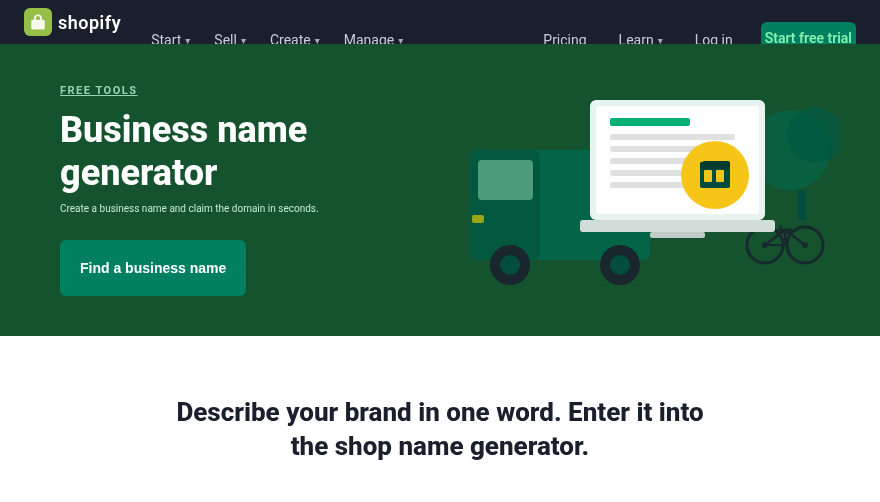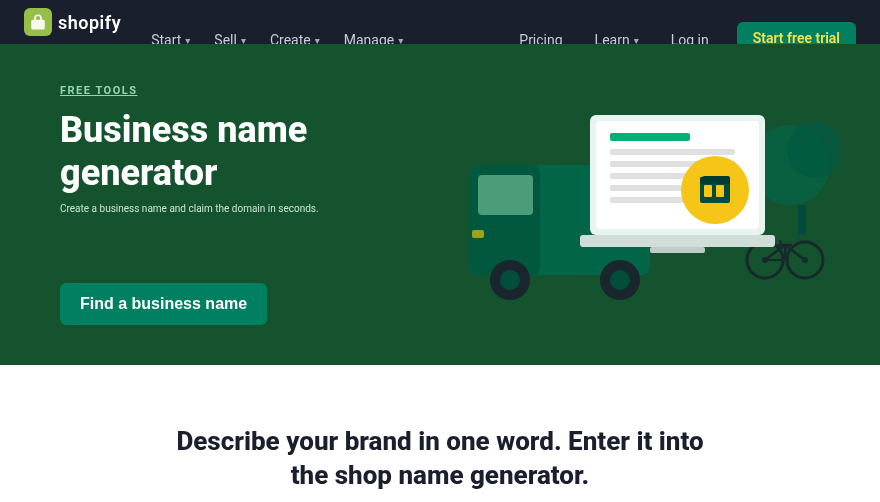--- a/index.html
+++ b/index.html
@@ -65,24 +65,24 @@
     }
     .nav-link-plain {
       color: #c8cdd8;
       font-size: 14px;
       padding: 6px 10px;
       cursor: pointer;
       white-space: nowrap;
     }
     .nav-cta {
       background: #008060;
-      color: #fde047;
+      color: #86efac;
       font-size: 14px;
       font-weight: 600;
-      padding: 8px 16px;
+      padding: 8px 4px;
       border-radius: 6px;
       cursor: pointer;
       white-space: nowrap;
       margin-left: 6px;
     }
 
     
     .hero {
       background: #14532d;
       min-height: 270px;
@@ -117,28 +117,27 @@
     .hero-desc {
       color: #c8e6d4;
       font-size: 10px;
       line-height: 1.5;
       max-width: 340px;
       margin-bottom: 24px;
     }
     .hero-btn {
       background: #008060;
       color: white;
-      font-size: 16px;
+      font-size: 14px;
       font-weight: 600;
-      padding: 12px 20px;
+      padding: 20px 20px;
       border-radius: 6px;
       cursor: pointer;
       display: inline-block;
       border: none;
-      margin-top: 43px;
     }
 
     
     .hero-illustration {
       position: absolute;
       right: 40px;
       top: 50%;
       transform: translateY(-50%);
       width: 380px;
       height: 240px;

